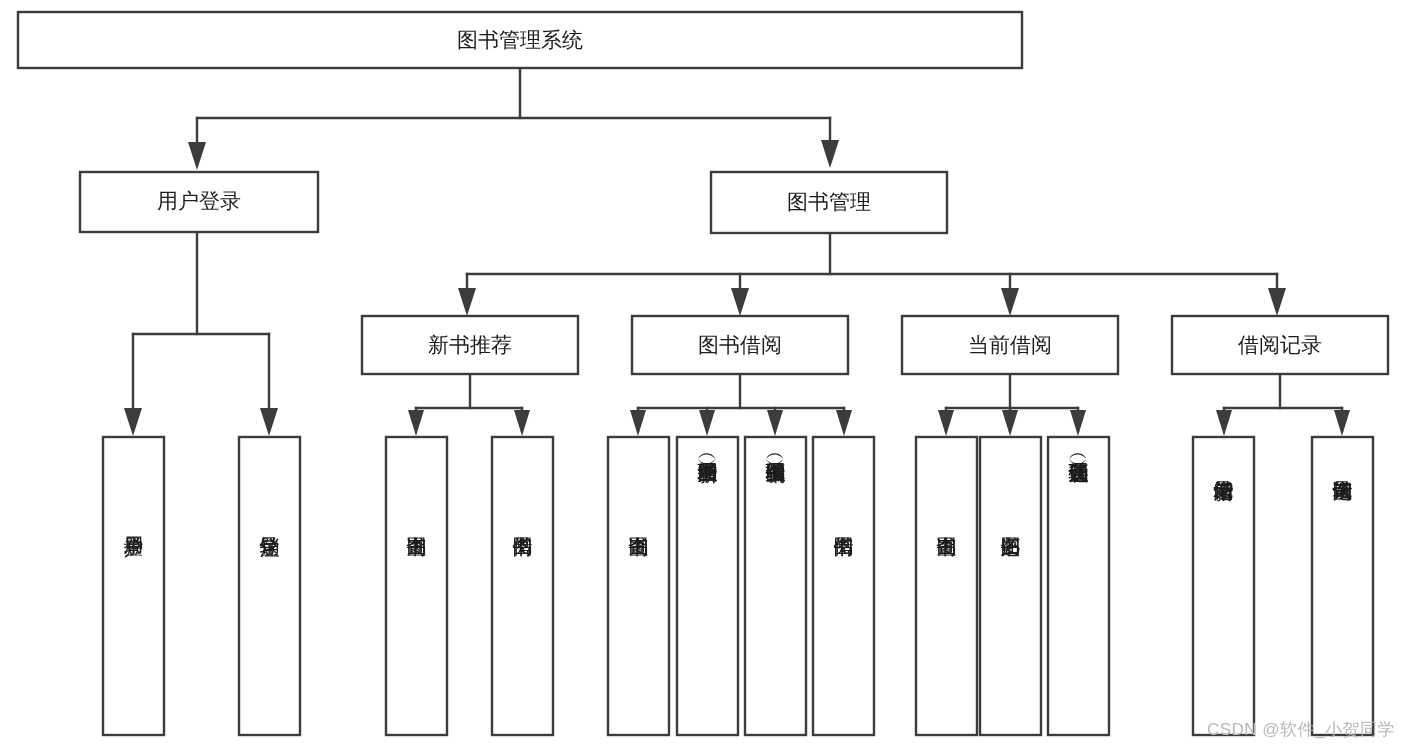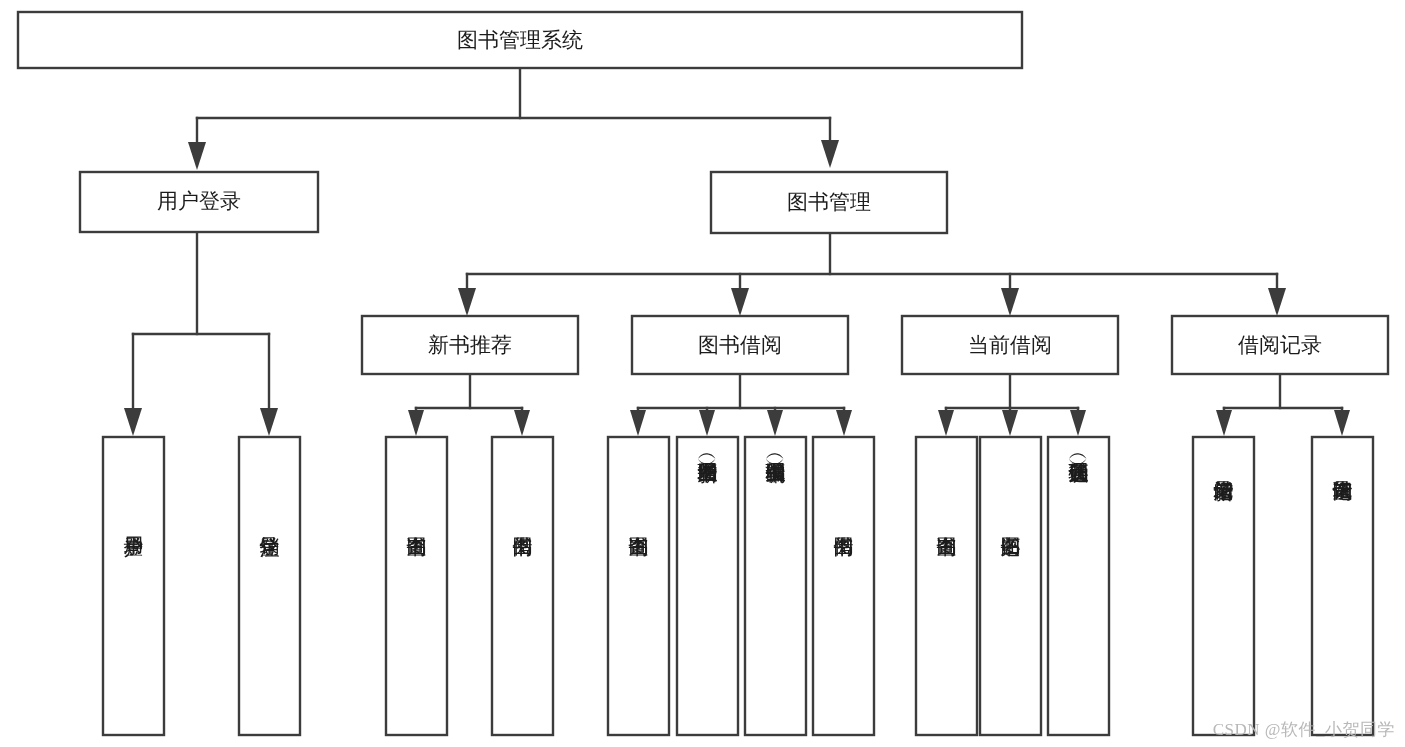--- a/index.html
+++ b/index.html
@@ -54,21 +54,21 @@
     stroke-linecap: square;
   }
   .arrowhead {
     fill: #3c3c3c;
     stroke: none;
   }
   .watermark {
     position: absolute;
     right: 10px;
     bottom: 6px;
-    font-family: Liberation Serif, serif;
+    font-family: Liberation Sans, sans-serif;
     font-size: 17px;
     color: #b8b8b8;
     letter-spacing: 0.5px;
     user-select: none;
     pointer-events: none;
     white-space: nowrap;
   }
 </style>
 </head>
 <body>

